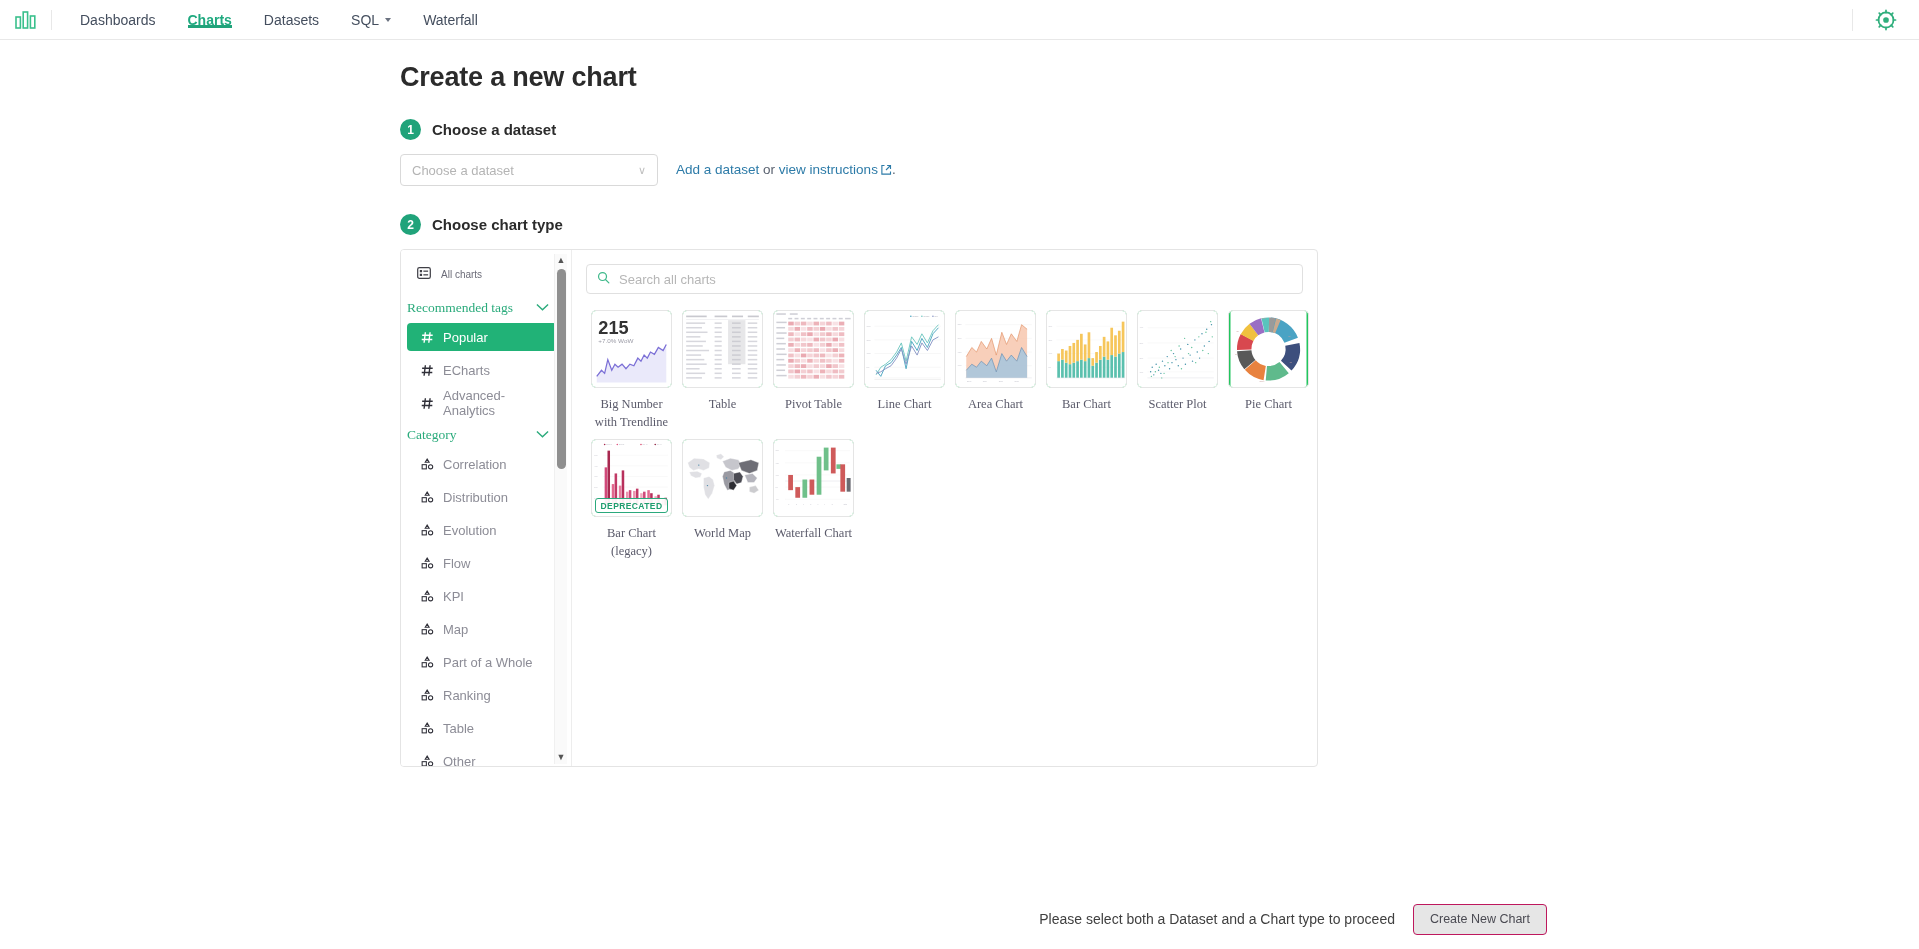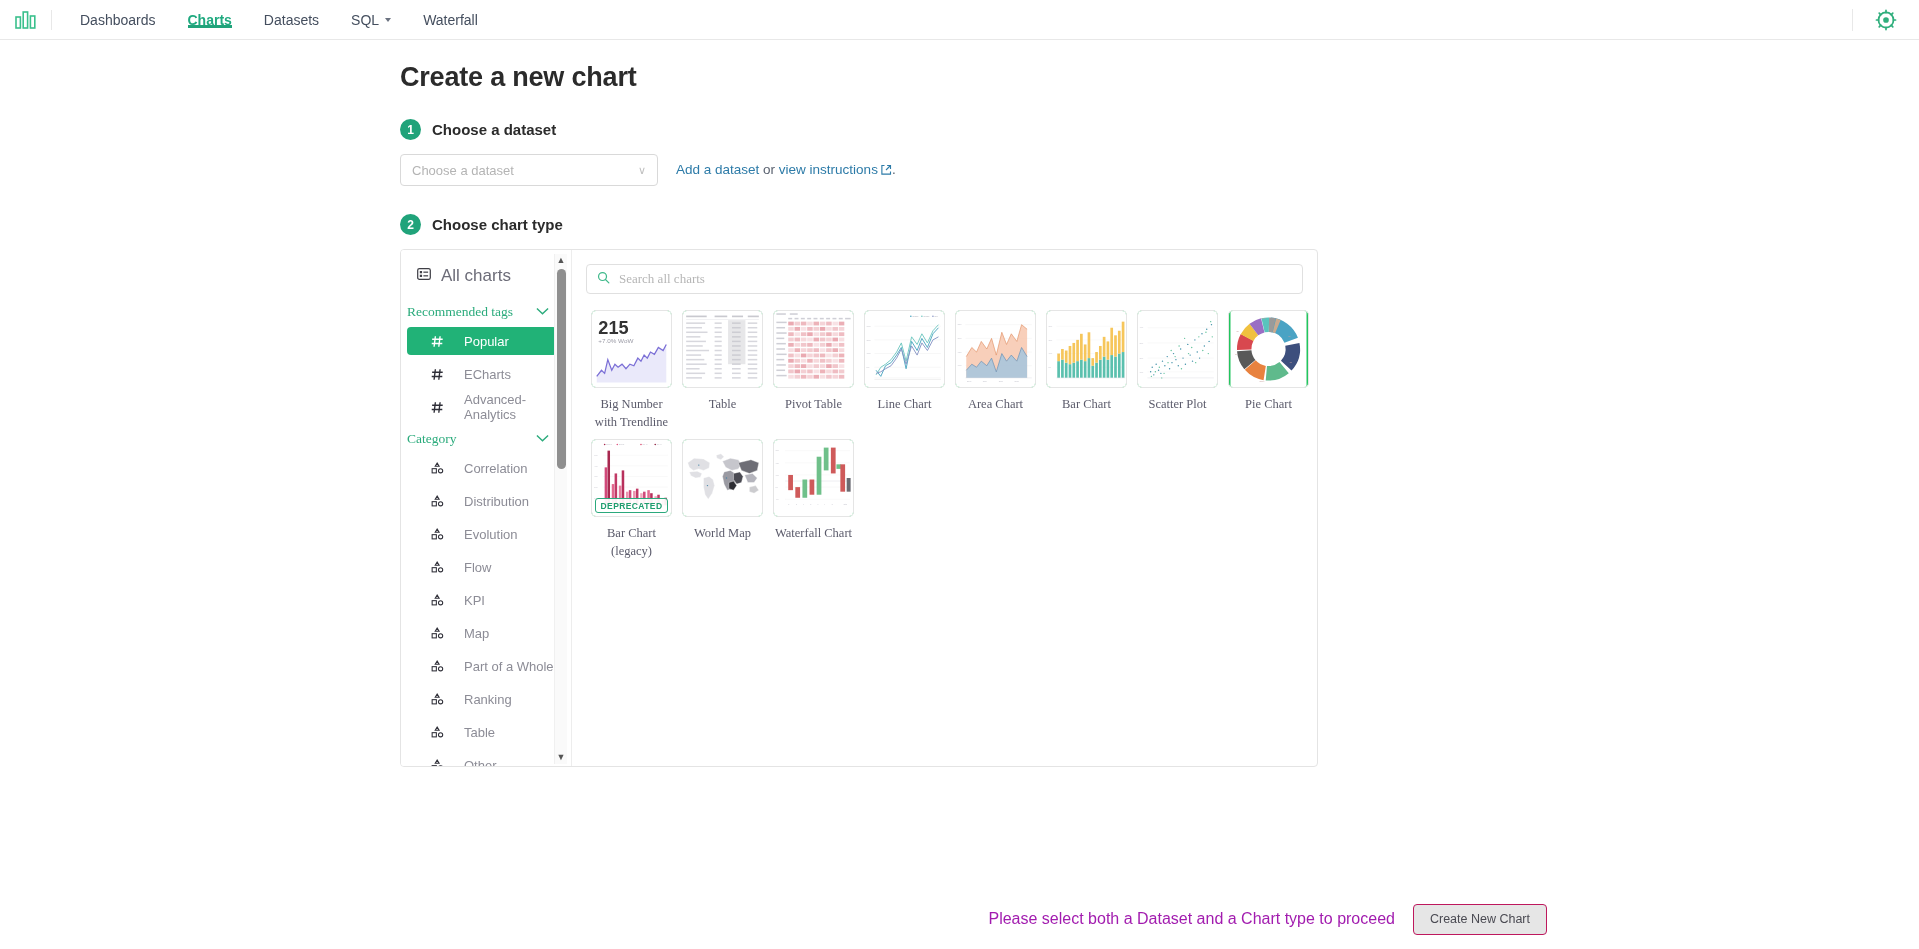--- a/index.html
+++ b/index.html
@@ -131,40 +131,40 @@
     background: #fff;
   }
   .sb-scroll {
     height: 100%;
     overflow: hidden;
     padding-right: 14px;
   }
   .sb-allcharts {
     display: flex; align-items: center; gap: 10px;
     padding: 4px 0 4px 16px;
-    font-size: 17px;
+    font-size: 10px;
     color: #6c6c78;
     cursor: pointer;
     margin-bottom: 14px;
   }
   .sb-group {
     display: flex; align-items: center;
     padding: 0 8px 0 6px;
     font-size: 13.5px;
     color: #2bab7c;
     cursor: pointer;
     margin: 10px 0 7px 0;
     font-family: Liberation Serif, serif;
   }
   .sb-group .g-chev { margin-left: auto; font-size: 11px; color: #2bab7c; }
   .sb-item {
-    display: flex; align-items: center; gap: 20px;
+    display: flex; align-items: center; gap: 9px;
     height: 28px;
     margin: 0 0 5px 6px;
-    padding-left: 24px;
+    padding-left: 14px;
     border-radius: 4px;
     font-size: 13px;
     color: #8c8c96;
     cursor: pointer;
   }
   .sb-item.selected {
     background: #21b277;
     color: #ffffff;
     font-weight: normal;
   }
@@ -204,21 +204,21 @@
     gap: 7px;
     padding: 0 10px;
     margin-bottom: 16px;
     background: #fff;
     cursor: text;
   }
   .search-wrap input {
     border: none; outline: none;
     flex: 1;
     font-size: 13px;
-    font-family: Liberation Serif, serif;
+    font-family: Liberation Sans, sans-serif;
     color: #555;
     background: transparent;
   }
   .search-wrap input::placeholder { color: #b6b6b6; }
 
   .grid {
     display: grid;
     grid-template-columns: repeat(8, 91px);
     column-gap: 0px;
     row-gap: 4px;
@@ -263,21 +263,21 @@
 
   
   .footer {
     position: absolute;
     left: 0; right: 0; bottom: 0;
     height: 60px;
     display: flex; align-items: center; justify-content: flex-end;
     padding-right: 372px;
     gap: 18px;
   }
-  .footer-note { font-size: 16px; color: #a21caf; }
+  .footer-note { font-size: 14px; color: #404040; }
   .btn-primary {
     height: 31px;
     padding: 0 16px;
     border-radius: 4px;
     border: 1px solid #be185d;
     background: #e6e6e6;
     color: #4a4a52;
     font-size: 12.5px;
     font-family: "Liberation Sans", sans-serif;
     cursor: not-allowed;

